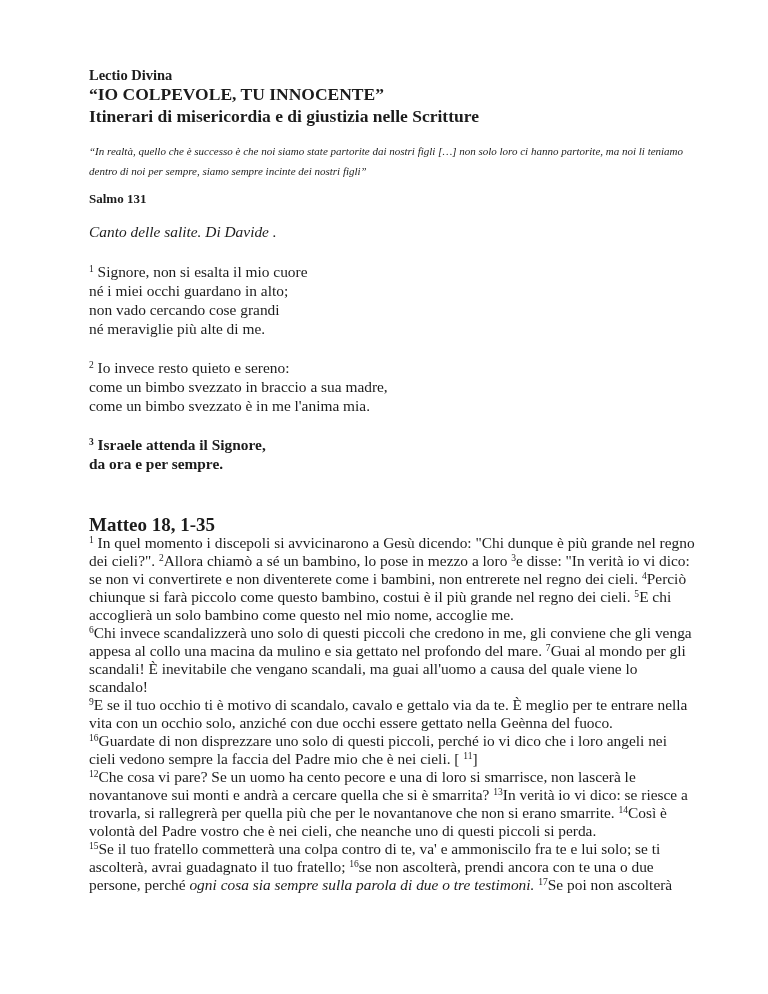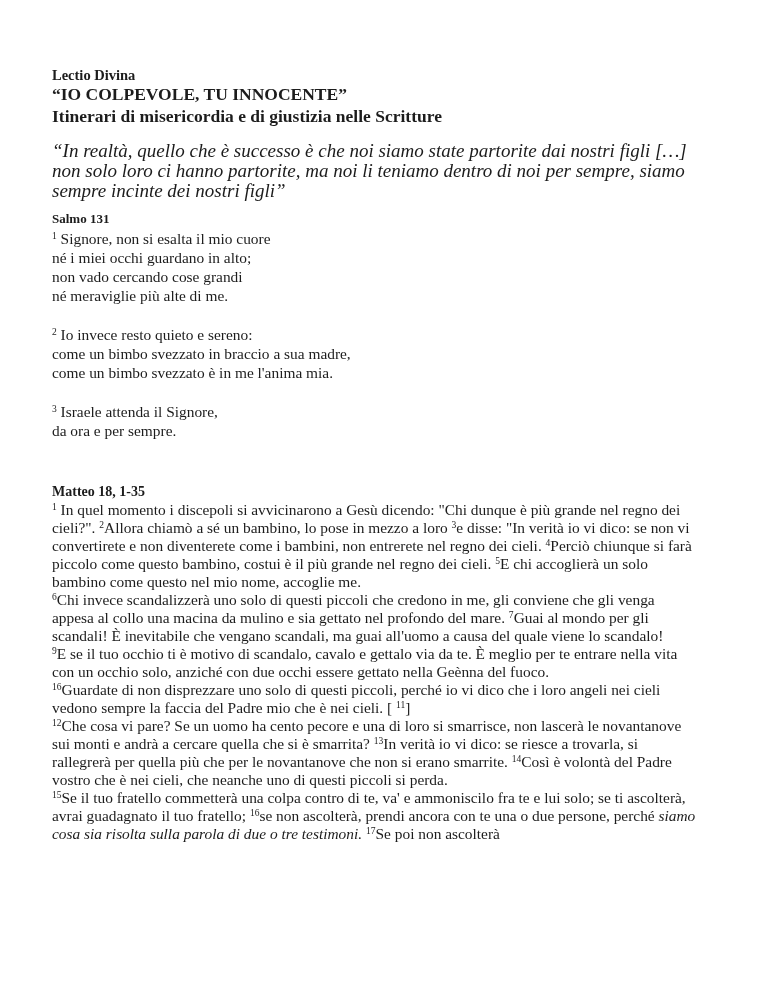--- a/index.html
+++ b/index.html
@@ -4,41 +4,41 @@
 <style>
   * { margin: 0; padding: 0; box-sizing: border-box; }
   html, body { background: #ffffff; }
   body {
     width: 768px;
     height: 994px;
     overflow: hidden;
     font-family: "Liberation Serif", "DejaVu Serif", serif;
     color: #1c1c1c;
   }
-  .page { padding: 66px 72px 0 52px; }
+  .page { padding: 66px 72px 0 89px; }
 
   .kicker {
     font-weight: bold;
     font-size: 14.5px;
     line-height: 18px;
   }
   .doc-title {
     font-weight: bold;
     font-size: 17.5px;
     line-height: 21px;
   }
   .doc-subtitle {
     font-weight: bold;
     font-size: 17.5px;
     line-height: 22px;
   }
 
   .epigraph {
     margin-top: 14px;
-    font-size: 19px;
+    font-size: 11px;
     line-height: 20px;
   }
   .epigraph .quote { font-style: italic; }
   .epigraph .attribution { font-style: normal; }
 
   .psalm-heading {
     margin-top: 8px;
     font-weight: bold;
     font-size: 13px;
     line-height: 20px;
@@ -48,26 +48,26 @@
     margin-bottom: 20px;
     font-style: italic;
     font-size: 15.4px;
     line-height: 20px;
   }
   .verse {
     font-size: 15.4px;
     line-height: 19px;
     margin-bottom: 20px;
   }
-  .verse:last-child { margin-bottom: 0; }
+  .verse:last-child { margin-bottom: 0; font-weight: bold; }
 
   .gospel-heading {
     margin-top: 42px;
     font-weight: bold;
-    font-size: 14px;
+    font-size: 19px;
     line-height: 19px;
   }
   .gpar {
     font-size: 15.4px;
     line-height: 18px;
   }
   .gpar em { font-style: italic; }
 
   sup {
     font-size: 0.62em;
@@ -87,32 +87,33 @@
     <h1 class="doc-title">“IO COLPEVOLE, TU INNOCENTE”</h1>
     <h2 class="doc-subtitle">Itinerari di misericordia e di giustizia nelle Scritture</h2>
   </header>
 
   <section class="epigraph">
     <p class="quote">“In realtà, quello che è successo è che noi siamo state partorite dai nostri figli […] non solo loro ci hanno partorite, ma noi li teniamo dentro di noi per sempre, siamo sempre incinte dei nostri figli”</p>
   </section>
 
   <section>
     <h3 class="psalm-heading">Salmo 131</h3>
+    <p class="rubric">Canto delle salite. Di Davide .</p>
     <div id="psalm-verses">
         <p class="verse"><sup>1</sup> Signore, non si esalta il mio cuore<br>né i miei occhi guardano in alto;<br>non vado cercando cose grandi<br>né meraviglie più alte di me.</p>
         <p class="verse"><sup>2</sup> Io invece resto quieto e sereno:<br>come un bimbo svezzato in braccio a sua madre,<br>come un bimbo svezzato è in me l'anima mia.</p>
         <p class="verse"><sup>3</sup> Israele attenda il Signore,<br>da ora e per sempre.</p>
       </div>
   </section>
 
   <section>
     <h3 class="gospel-heading">Matteo 18, 1-35</h3>
     <div id="gospel-paragraphs">
         <p class="gpar"><sup>1</sup> In quel momento i discepoli si avvicinarono a Gesù dicendo: "Chi dunque è più grande nel regno dei cieli?". <sup>2</sup>Allora chiamò a sé un bambino, lo pose in mezzo a loro <sup>3</sup>e disse: "In verità io vi dico: se non vi convertirete e non diventerete come i bambini, non entrerete nel regno dei cieli. <sup>4</sup>Perciò chiunque si farà piccolo come questo bambino, costui è il più grande nel regno dei cieli. <sup>5</sup>E chi accoglierà un solo bambino come questo nel mio nome, accoglie me.</p>
         <p class="gpar"><sup>6</sup>Chi invece scandalizzerà uno solo di questi piccoli che credono in me, gli conviene che gli venga appesa al collo una macina da mulino e sia gettato nel profondo del mare. <sup>7</sup>Guai al mondo per gli scandali! È inevitabile che vengano scandali, ma guai all'uomo a causa del quale viene lo scandalo!</p>
         <p class="gpar"><sup>9</sup>E se il tuo occhio ti è motivo di scandalo, cavalo e gettalo via da te. È meglio per te entrare nella vita con un occhio solo, anziché con due occhi essere gettato nella Geènna del fuoco.</p>
         <p class="gpar"><sup>16</sup>Guardate di non disprezzare uno solo di questi piccoli, perché io vi dico che i loro angeli nei cieli vedono sempre la faccia del Padre mio che è nei cieli. [ <sup>11</sup>]</p>
         <p class="gpar"><sup>12</sup>Che cosa vi pare? Se un uomo ha cento pecore e una di loro si smarrisce, non lascerà le novantanove sui monti e andrà a cercare quella che si è smarrita? <sup>13</sup>In verità io vi dico: se riesce a trovarla, si rallegrerà per quella più che per le novantanove che non si erano smarrite. <sup>14</sup>Così è volontà del Padre vostro che è nei cieli, che neanche uno di questi piccoli si perda.</p>
-        <p class="gpar"><sup>15</sup>Se il tuo fratello commetterà una colpa contro di te, va' e ammoniscilo fra te e lui solo; se ti ascolterà, avrai guadagnato il tuo fratello; <sup>16</sup>se non ascolterà, prendi ancora con te una o due persone, perché <em>siamo cosa sia risolta sulla parola di due o tre testimoni.</em> <sup>17</sup>Se poi non ascolterà</p>
+        <p class="gpar"><sup>15</sup>Se il tuo fratello commetterà una colpa contro di te, va' e ammoniscilo fra te e lui solo; se ti ascolterà, avrai guadagnato il tuo fratello; <sup>16</sup>se non ascolterà, prendi ancora con te una o due persone, perché <em>ogni cosa sia sempre sulla parola di due o tre testimoni.</em> <sup>17</sup>Se poi non ascolterà</p>
       </div>
   </section>
 
 </div>
 
 </body></html>

